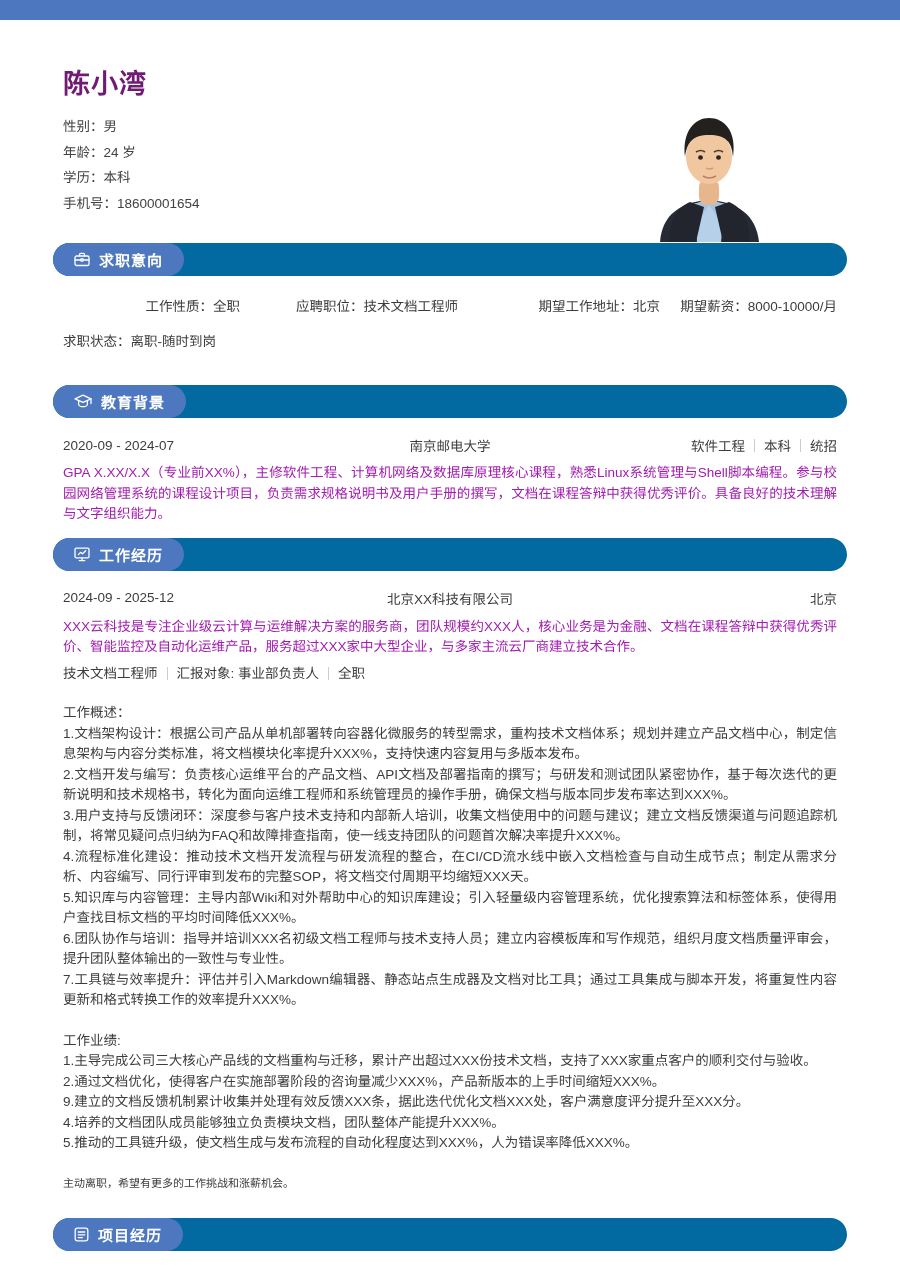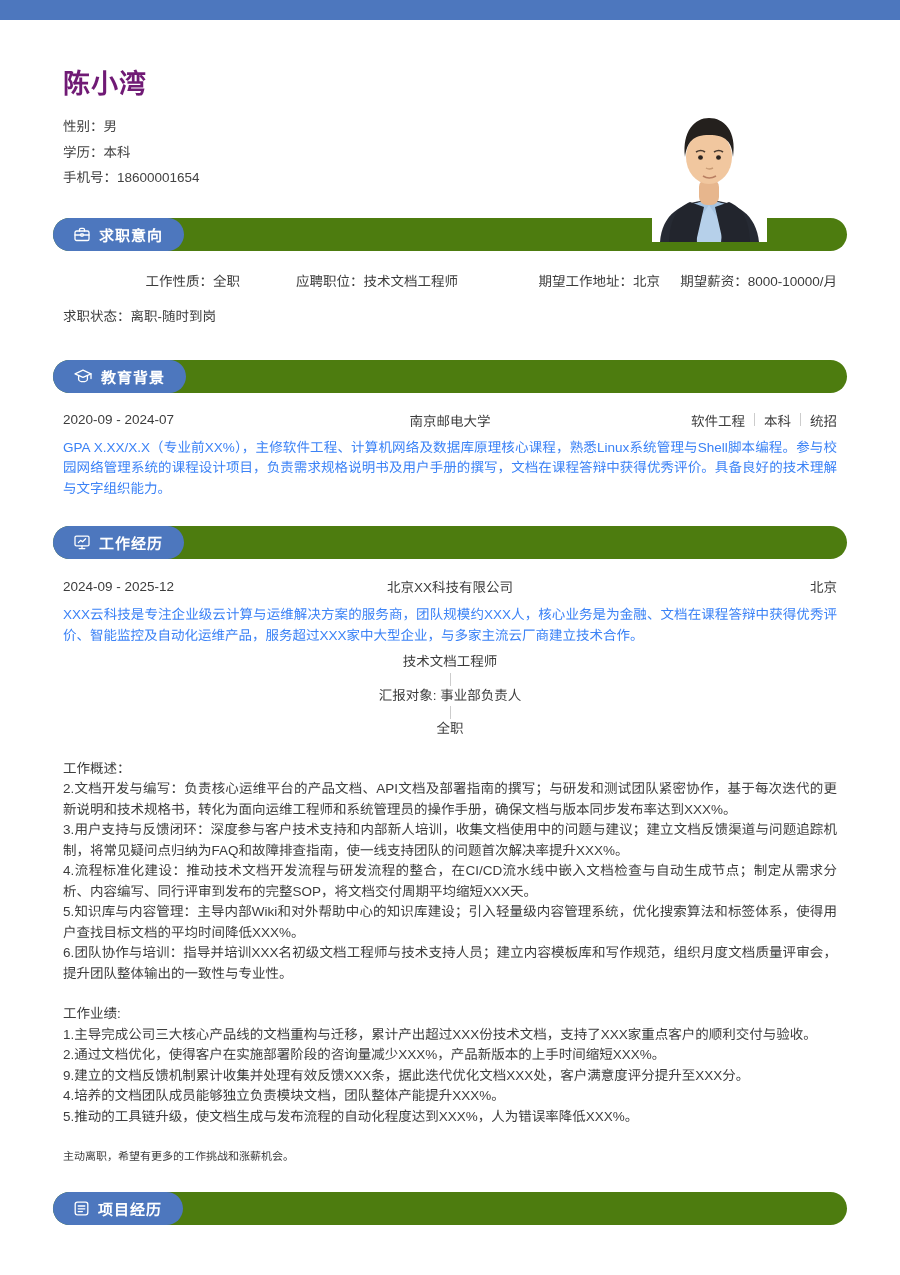--- a/index.html
+++ b/index.html
@@ -4,88 +4,89 @@
 <style>
   * { margin:0; padding:0; box-sizing:border-box; }
   html,body { width:900px; }
   body {
     height:1275px; overflow:hidden; background:#ffffff;
     font-family:"Liberation Sans","DejaVu Sans",sans-serif;
     color:#3c3c3c; position:relative;
   }
   .topbar { height:20px; background:#4d77be; width:100%; }
   .page { padding:0 53px; position:relative; }
-  .pad { padding-left:10px; padding-right:10px;flex-direction:column; }
+  .pad { padding-left:10px; padding-right:10px; }
 
   .name { font-size:27px; font-weight:bold; color:#701a75; margin:42px 10px 0; letter-spacing:1px; }
 
   .info-wrap { display:flex; margin-top:13px; }
   .info-col { display:flex; flex-direction:column; }
   .info-col.left { width:243px; }
   .info-row { line-height:25.5px; font-size:13.5px; color:#424242; }
   .info-row .lbl { color:#424242; }
 
   .photo {
     position:absolute; left:652px; top:43px; width:115px; height:137px;
     background:#ffffff; overflow:hidden;
   }
 
   .section-bar {
-    height:33px; background:#4d7c0f; border-radius:17px;
+    height:33px; background:#0369a1; border-radius:17px;
     display:flex; align-items:center;
   }
   .pill {
     height:33px; background:#4d77be; border-radius:17px; color:#ffffff;
     display:inline-flex; align-items:center; gap:9px; padding:0 21px;
     font-size:15px; font-weight:bold; letter-spacing:1px;
   }
   .pill svg { display:block; }
 
   .mt-intent { margin-top:27px; }
   .mt-edu { margin-top:33px; }
-  .mt-work { margin-top:27px; }
+  .mt-work { margin-top:13px; }
   .mt-proj { margin-top:25px; }
 
   .intent-grid {
     display:grid; grid-template-columns:177px 218px 202px 1fr;
     margin-top:21px; font-size:13.5px; line-height:20px;text-align:right;
   }
   .intent-row2 { margin-top:15px; font-size:13.5px; line-height:20px; }
 
   .meta {
     display:grid; grid-template-columns:1fr auto 1fr;
     margin-top:17px; font-size:13.5px; align-items:center;
   }
   .meta .m-left { justify-self:start; }
   .meta .m-mid { justify-self:center; }
   .meta .m-right { justify-self:end; display:inline-flex; align-items:center; }
 
   .sep { display:inline-block; width:1px; height:13px; background:#cccccc; margin:0 9px; vertical-align:-2px; }
 
-  .para { font-size:13.5px; line-height:20.5px; text-align:justify; color:#3b82f6; }
+  .para { font-size:13.5px; line-height:20.5px; text-align:justify; color:#a21caf; }
   .para.edu { margin-top:8px; }
   .para.company { margin-top:9px; }
   .role-line { margin-top:6px; font-size:13.5px; line-height:20.5px; display:flex; align-items:center; }
   .block { margin-top:19px; }
   .block p { font-size:13.5px; line-height:20.5px; text-align:justify; color:#3d3d3d; }
   .block-gap { margin-top:20px; }
   .leave { margin-top:19px; font-size:11px; line-height:20.5px; }
 </style>
 </head>
 <body>
 
 <div class="topbar"></div>
 
 <div class="page">
 
   <h1 class="name">陈小湾</h1>
 
   <div class="info-wrap pad">
     <div class="info-col left">
       <div class="info-row"><span class="lbl">性别：</span><span>男</span></div>
+      <div class="info-row"><span class="lbl">年龄：</span><span>24 岁</span></div>
       <div class="info-row"><span class="lbl">学历：</span><span>本科</span></div>
       <div class="info-row"><span class="lbl">手机号：</span><span>18600001654</span></div>
     </div>
   </div>
 
   <div class="photo">
     <svg width="115" height="137" viewBox="0 0 115 137">
       <rect width="115" height="137" fill="#ffffff"></rect>
       <path d="M8 137 C10 110 28 97 57 95 C86 97 104 110 107 137 Z" fill="#262a33"></path>
       <path d="M41 99 L57 95 L73 99 L69 137 L45 137 Z" fill="#b6d0ea"></path>
@@ -177,25 +178,27 @@
   <div class="role-line pad">
     <span>技术文档工程师</span>
       <i class="sep"></i>
       <span>汇报对象: 事业部负责人</span>
       <i class="sep"></i>
       <span>全职</span>
   </div>
 
   <div class="block pad">
     <p>工作概述：</p>
+    <p>1.文档架构设计：根据公司产品从单机部署转向容器化微服务的转型需求，重构技术文档体系；规划并建立产品文档中心，制定信息架构与内容分类标准，将文档模块化率提升XXX%，支持快速内容复用与多版本发布。</p>
     <p>2.文档开发与编写：负责核心运维平台的产品文档、API文档及部署指南的撰写；与研发和测试团队紧密协作，基于每次迭代的更新说明和技术规格书，转化为面向运维工程师和系统管理员的操作手册，确保文档与版本同步发布率达到XXX%。</p>
     <p>3.用户支持与反馈闭环：深度参与客户技术支持和内部新人培训，收集文档使用中的问题与建议；建立文档反馈渠道与问题追踪机制，将常见疑问点归纳为FAQ和故障排查指南，使一线支持团队的问题首次解决率提升XXX%。</p>
     <p>4.流程标准化建设：推动技术文档开发流程与研发流程的整合，在CI/CD流水线中嵌入文档检查与自动生成节点；制定从需求分析、内容编写、同行评审到发布的完整SOP，将文档交付周期平均缩短XXX天。</p>
     <p>5.知识库与内容管理：主导内部Wiki和对外帮助中心的知识库建设；引入轻量级内容管理系统，优化搜索算法和标签体系，使得用户查找目标文档的平均时间降低XXX%。</p>
     <p>6.团队协作与培训：指导并培训XXX名初级文档工程师与技术支持人员；建立内容模板库和写作规范，组织月度文档质量评审会，提升团队整体输出的一致性与专业性。</p>
+    <p>7.工具链与效率提升：评估并引入Markdown编辑器、静态站点生成器及文档对比工具；通过工具集成与脚本开发，将重复性内容更新和格式转换工作的效率提升XXX%。</p>
   </div>
 
   <div class="block block-gap pad">
     <p>工作业绩:</p>
     <p>1.主导完成公司三大核心产品线的文档重构与迁移，累计产出超过XXX份技术文档，支持了XXX家重点客户的顺利交付与验收。</p>
     <p>2.通过文档优化，使得客户在实施部署阶段的咨询量减少XXX%，产品新版本的上手时间缩短XXX%。</p>
     <p>9.建立的文档反馈机制累计收集并处理有效反馈XXX条，据此迭代优化文档XXX处，客户满意度评分提升至XXX分。</p>
     <p>4.培养的文档团队成员能够独立负责模块文档，团队整体产能提升XXX%。</p>
     <p>5.推动的工具链升级，使文档生成与发布流程的自动化程度达到XXX%，人为错误率降低XXX%。</p>
   </div>

